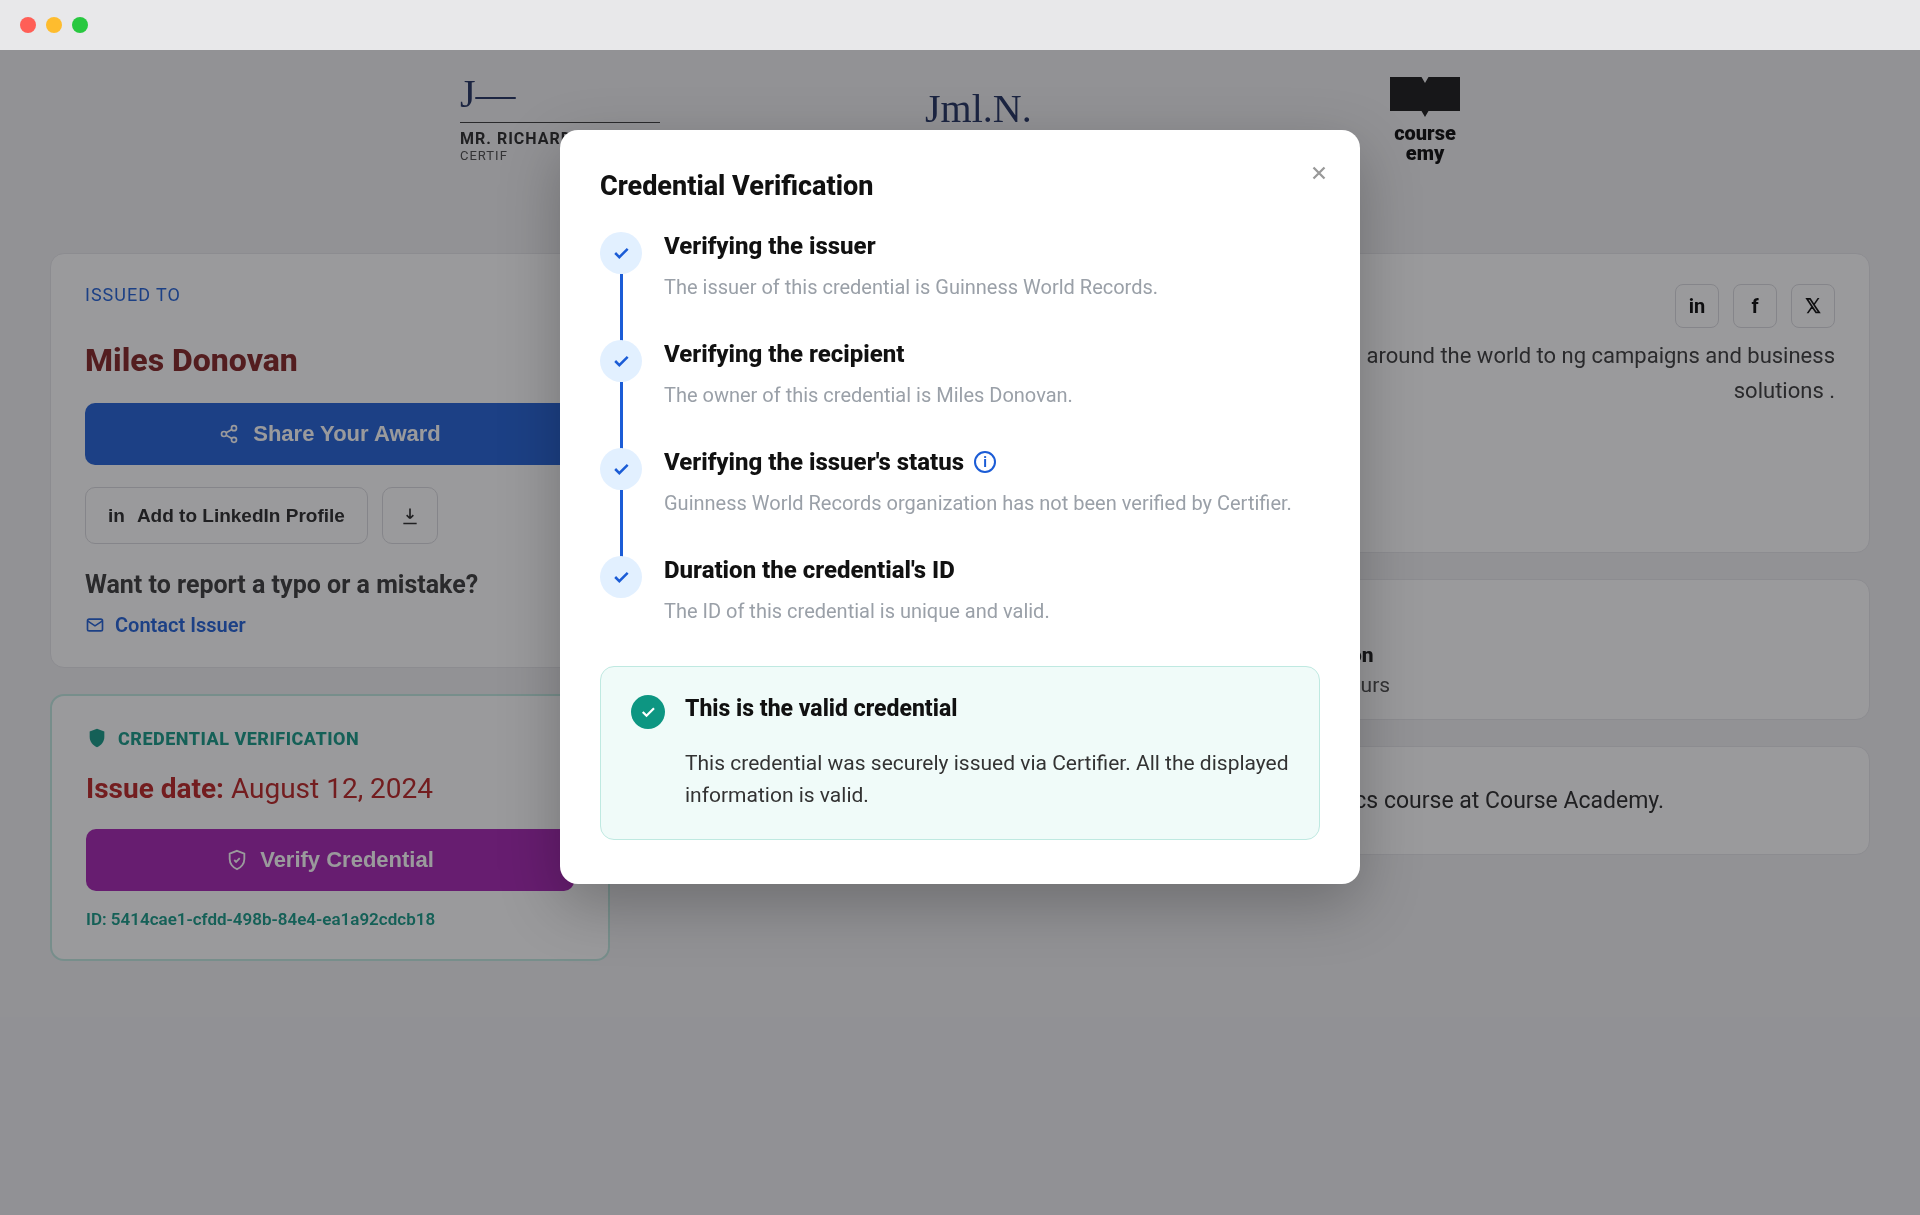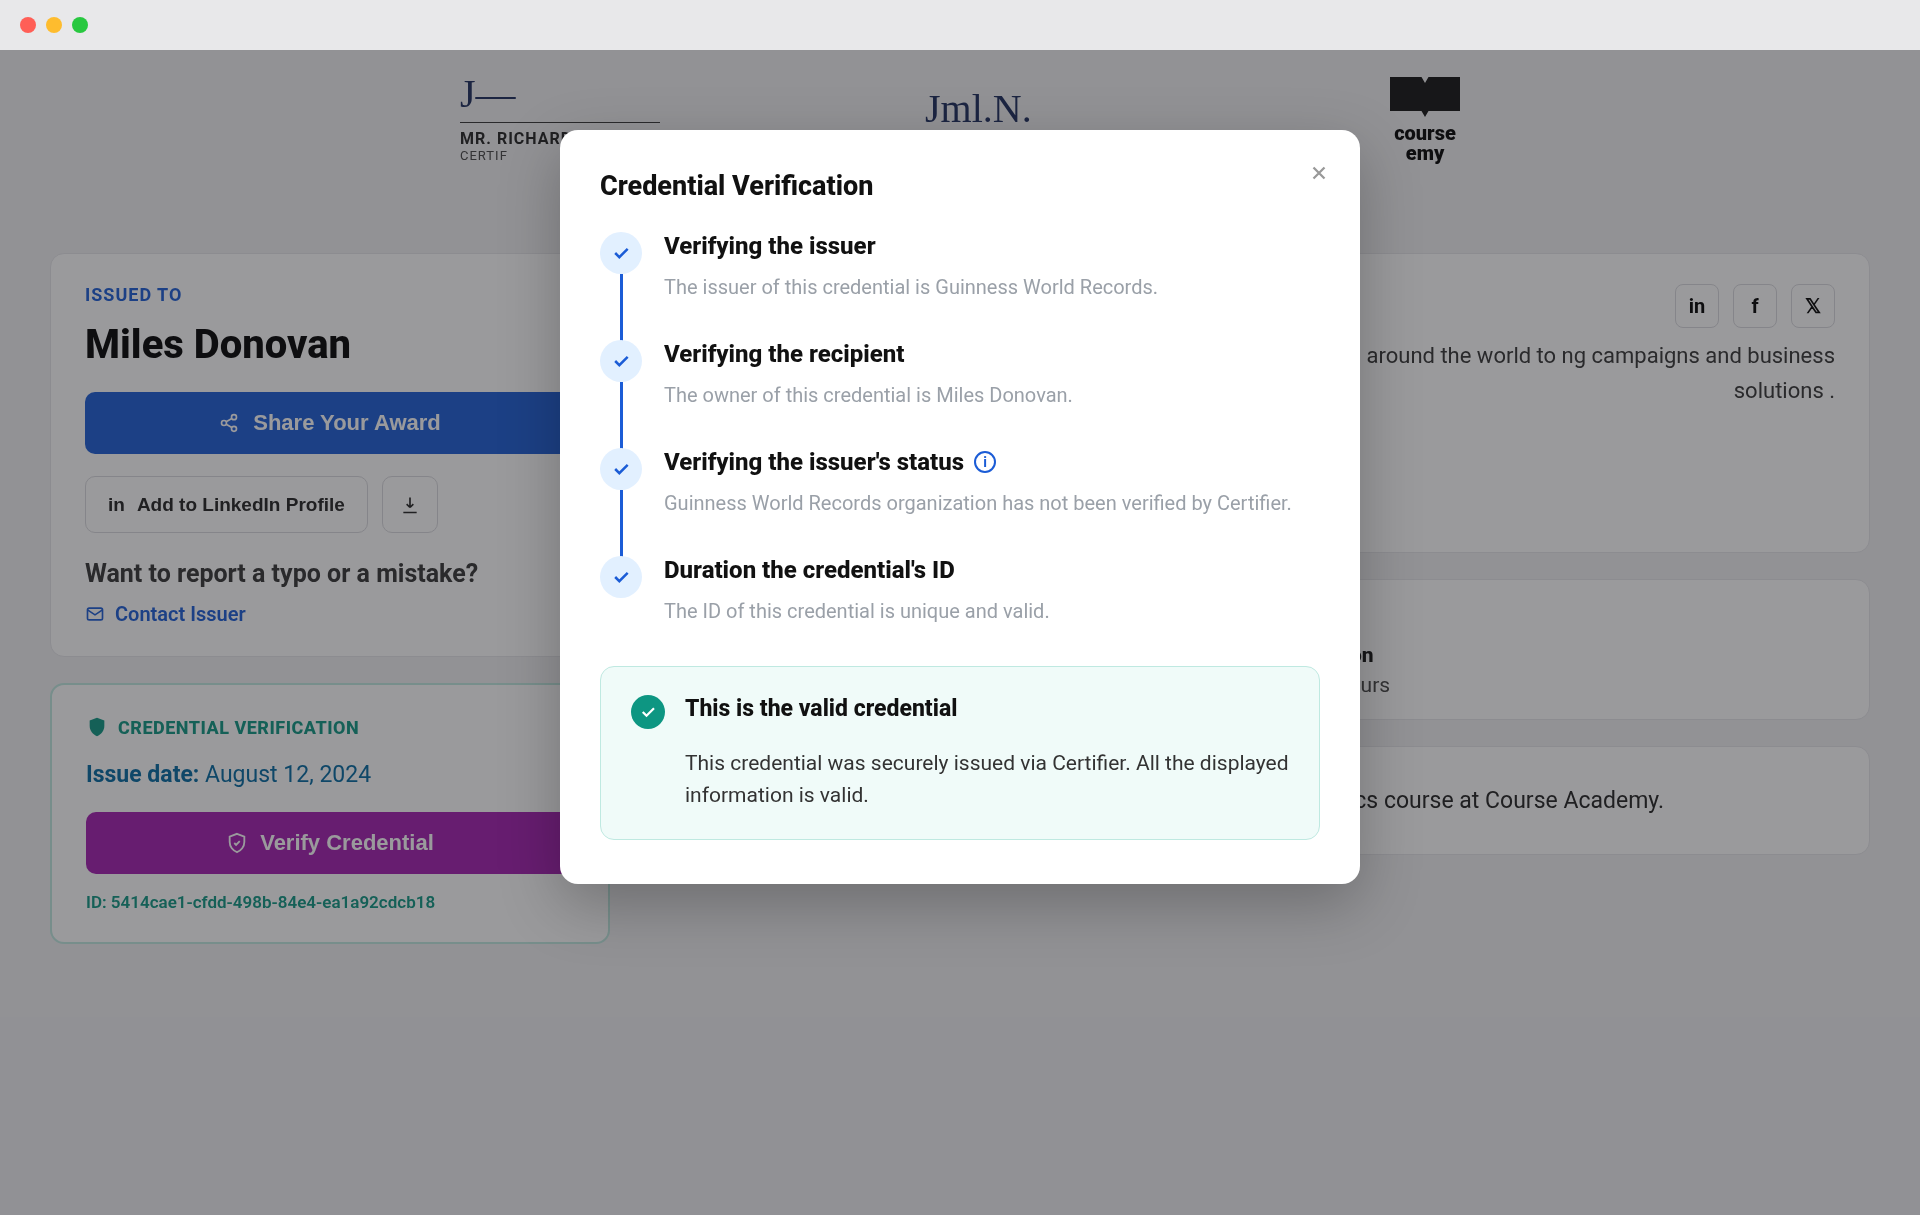--- a/index.html
+++ b/index.html
@@ -53,40 +53,40 @@
   .powered { display:flex; align-items:center; gap:6px; color:#555; font-size:17px;}
 
   .two-col { display:flex; gap: 30px; padding: 0 10px;}
   .left-col { width: 560px; display:flex; flex-direction:column; gap: 26px; }
   .right-col { flex:1; display:flex; flex-direction:column; gap: 26px;}
 
   .card {
     background:#fff; border:1px solid #e6e6ea; border-radius: 14px;
     padding: 30px 34px;
   }
-  .issued-label { color:#1b5cd6; font-weight:700; font-size:18px; letter-spacing:1px;}
-  .recipient-name { font-size:40px; font-weight:800; color:#000000; margin-top:16px; margin-bottom:24px;}
+  .issued-label { color:#1b5cd6; font-weight:400; font-size:18px; letter-spacing:1px;}
+  .recipient-name { font-size:32px; font-weight:800; color:#7f1d1d; margin-top:36px; margin-bottom:24px;}
   .btn-primary {
     background:#1b5cd6; color:#fff; border:none; border-radius:10px;
     font-size:22px; font-weight:600; padding: 18px; width:100%;
     display:flex; align-items:center; justify-content:center; gap:14px;text-align:center;
   }
   .btn-row { display:flex; gap:14px; margin-top:22px;}
   .btn-outline {
     background:#fff; border:1px solid #d9d9de; border-radius:10px;
     font-size:19px; font-weight:600; color:#222; padding:16px 22px;
     display:flex; align-items:center; gap:12px;
   }
   .btn-icon-only { width:56px; justify-content:center; padding:16px;}
   .typo-text { font-size:25px; color:#333; margin-top:26px;font-weight:bold;}
   .contact-link { display:flex; align-items:center; gap:10px; color:#1b5cd6; font-size:20px; font-weight:600; margin-top:14px;}
 
   .verify-card { border:2px solid #bfe9e1; }
   .verify-title { display:flex; align-items:center; gap:10px; color:#0d9682; font-weight:800; font-size:18px; letter-spacing:0.5px;}
-  .issue-date-row { font-size:23px; color:#0369a1; margin-top:22px;}
+  .issue-date-row { font-size:28px; color:#b91c1c; margin-top:22px;}
   .issue-date-row .lbl { font-weight:700;}
   .btn-teal {
     background:#a21caf; color:#fff; border:none; border-radius:10px;
     font-size:22px; font-weight:700; padding:18px; width:100%;
     display:flex; align-items:center; justify-content:center; gap:12px;
     margin-top:24px;
   }
   .id-text { color:#0d9682; font-size:17px; margin-top:18px; font-weight:600;}
 
   .share-icons { display:flex; gap:14px; justify-content:flex-end; margin-bottom:10px;}

